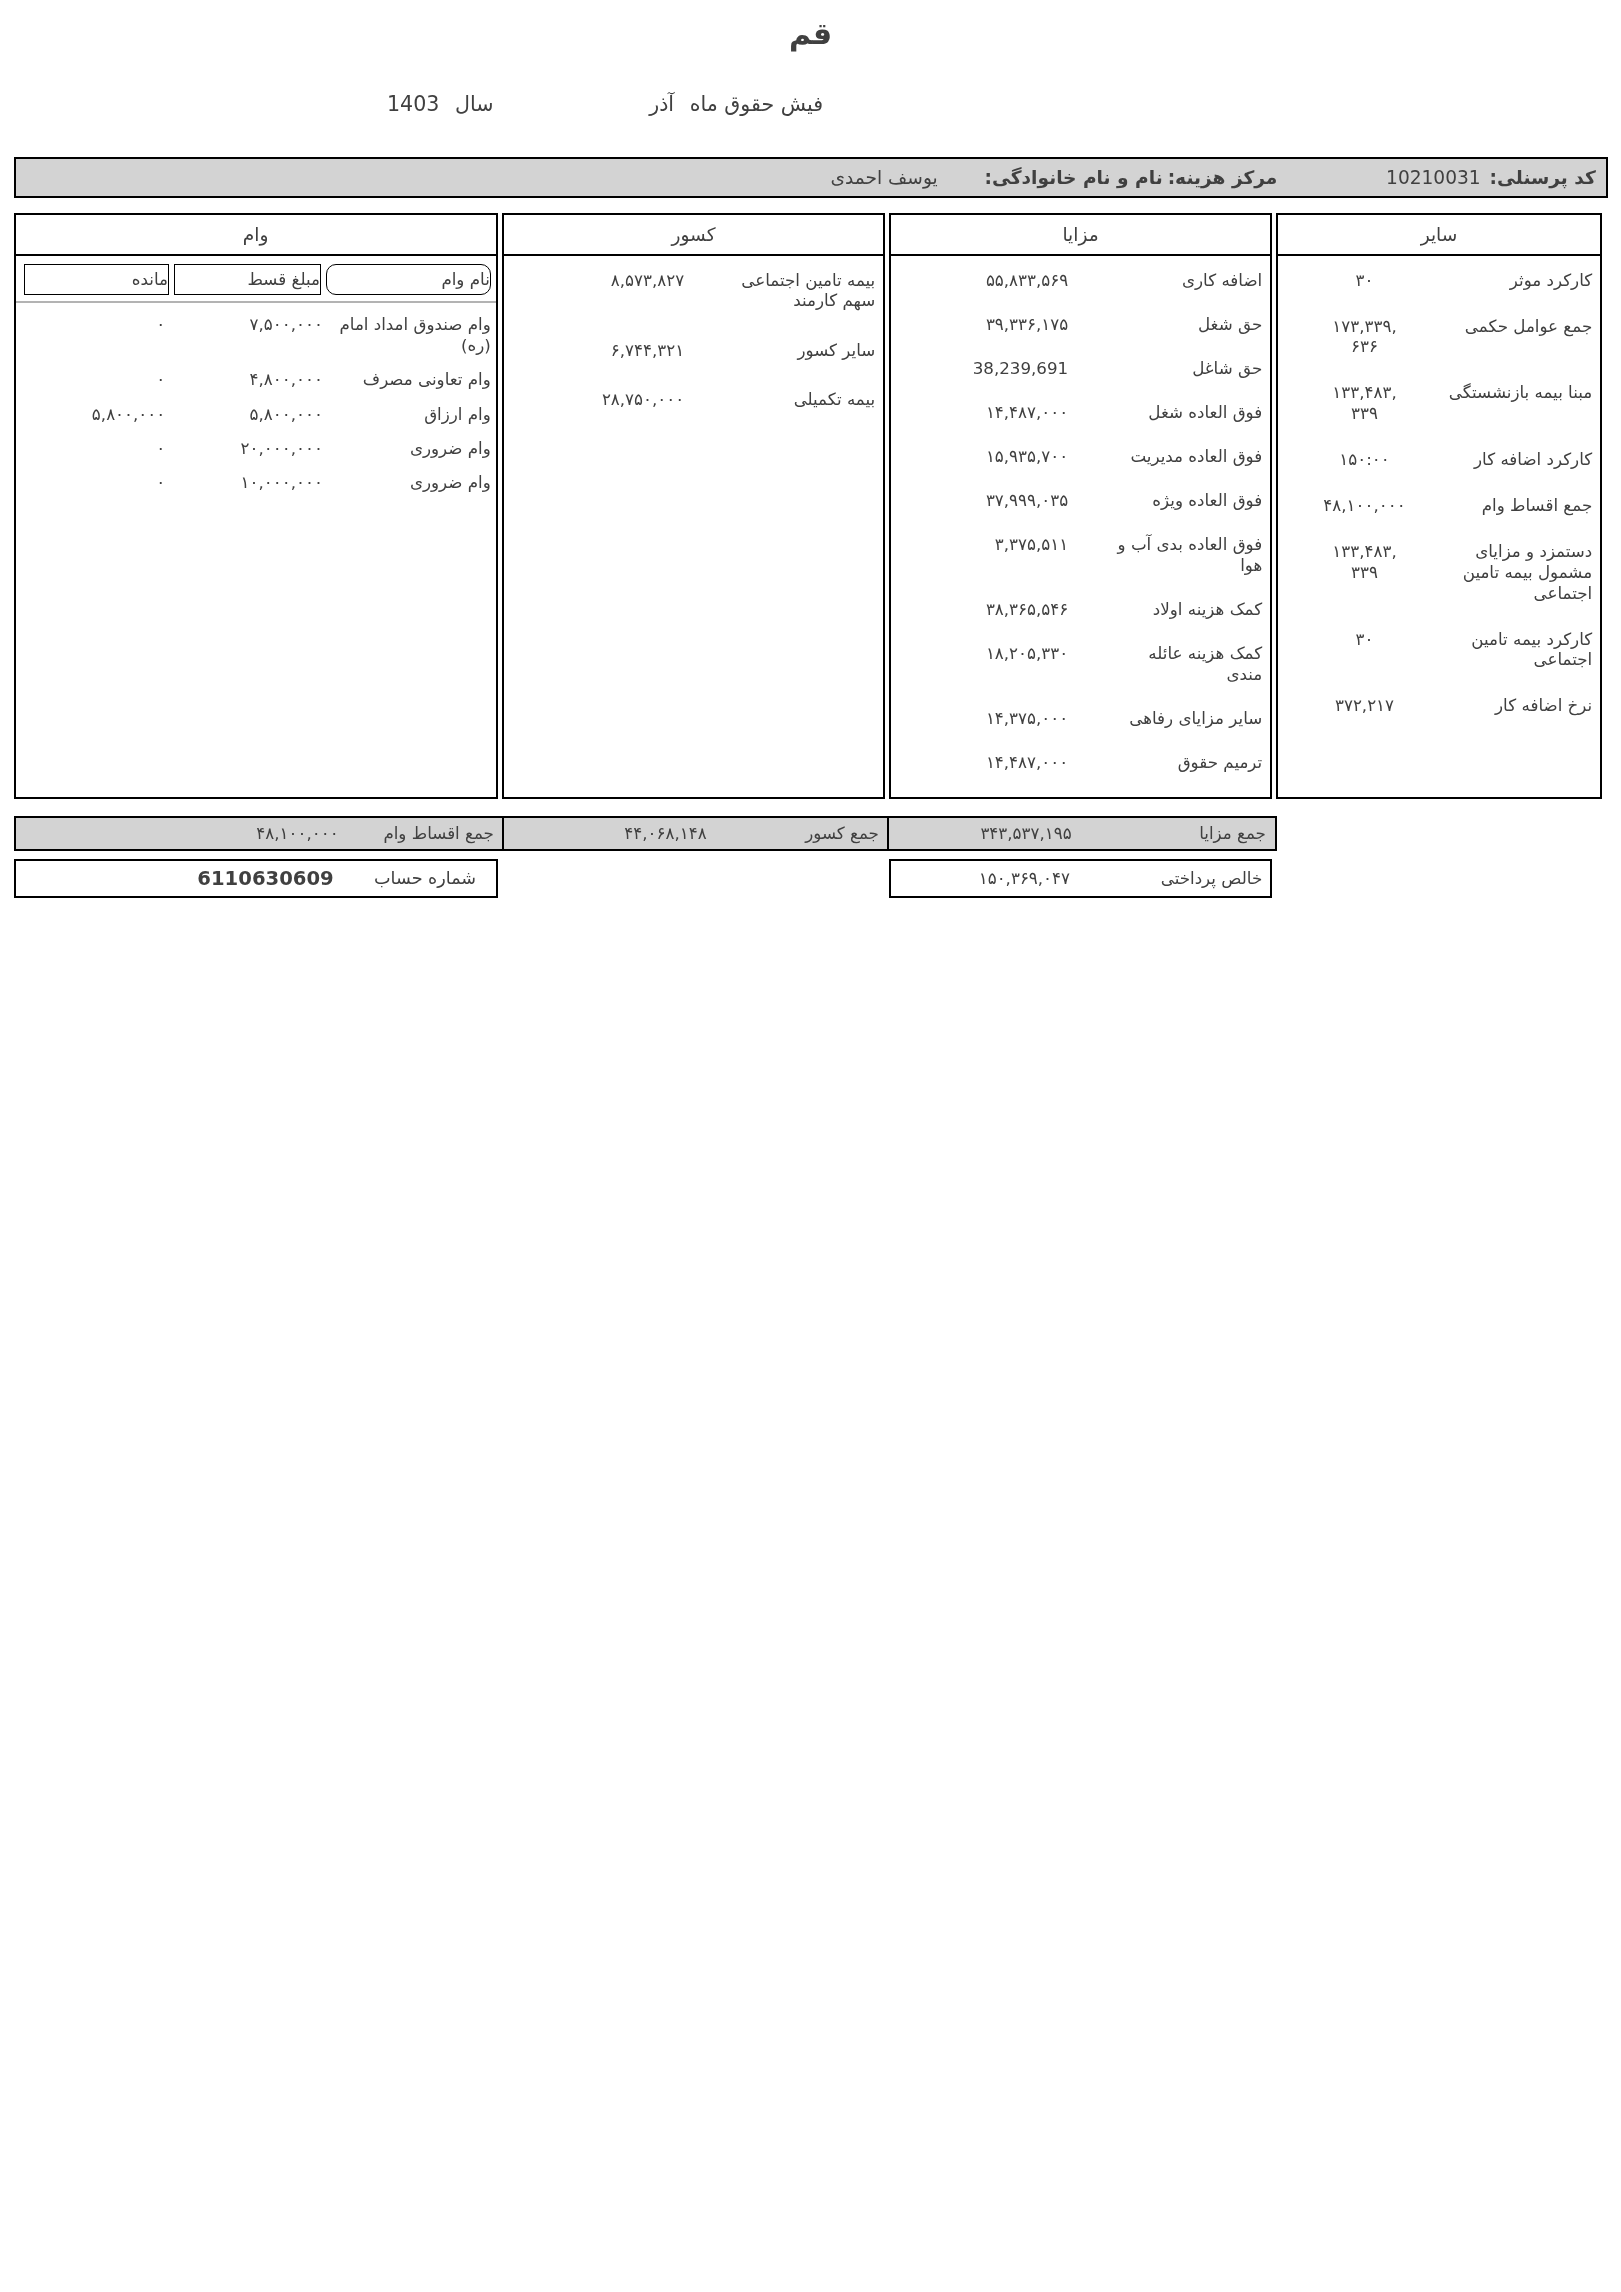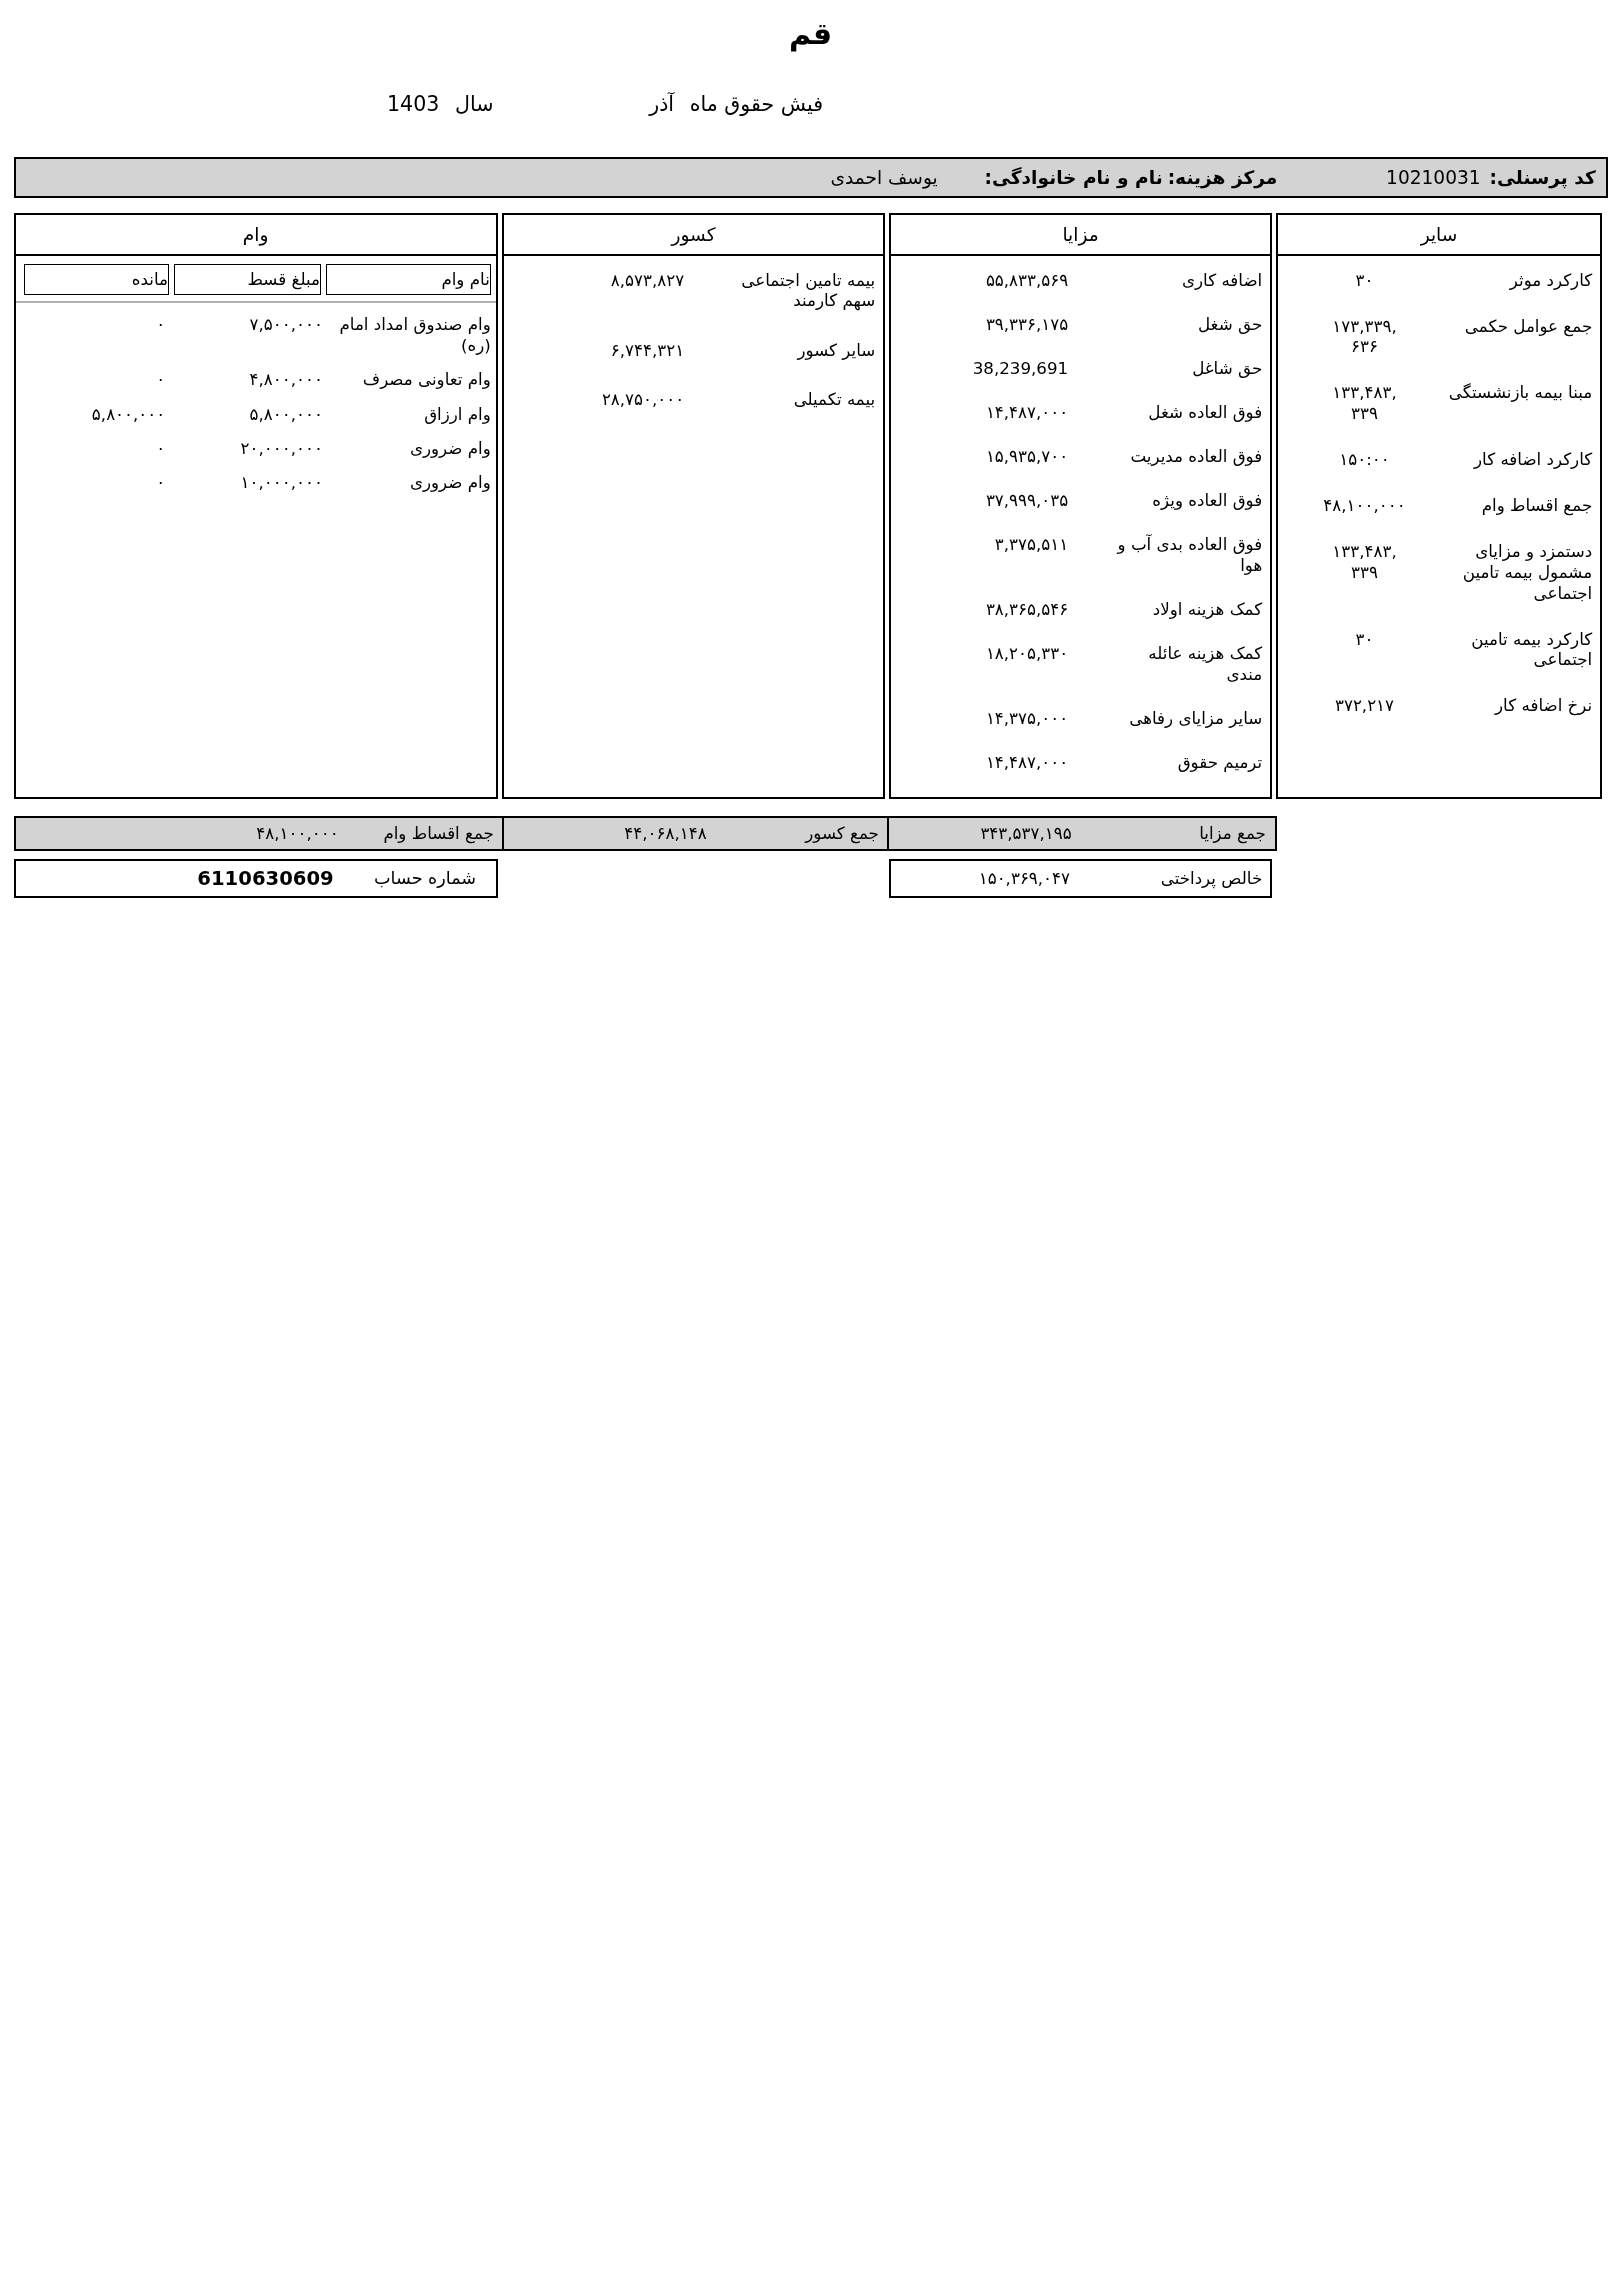--- a/index.html
+++ b/index.html
@@ -1,16 +1,16 @@
 <!DOCTYPE html>
 <html lang="fa"><head>
 <meta charset="utf-8">
 <style>
   html,body{margin:0;padding:0;background:#fff;}
-  .page{position:relative;width:1621px;height:2293px;background:#fff;color:#000000;
+  .page{position:relative;width:1621px;height:2293px;background:#fff;color:#404040;
         font-family:"DejaVu Sans",sans-serif;overflow:hidden;}
   .org-title{position:absolute;top:15.7px;left:0;width:100%;text-align:center;
              font-size:30px;font-weight:bold;}
   .subtitle{position:absolute;top:92px;left:387px;width:436px;display:flex;
             justify-content:space-between;font-size:20.6px;direction:rtl;}
   .subtitle .grp{display:flex;gap:15.7px;align-items:baseline;}
   .b{font-weight:normal;}
   
   .info-bar{position:absolute;top:157px;left:13.7px;width:1590px;height:37px;
             background:#d3d3d3;border:2px solid #000;font-size:18.6px;direction:rtl;}
@@ -39,21 +39,21 @@
   #box-benefits .dval{text-align:right;padding-left:9.8px;padding-right:45px;}
   #box-deductions{left:502px;width:379px;}
   #box-deductions .drow{margin-bottom:29px;}
   #box-deductions .dlabel{width:137px;}
   #box-deductions .dval{text-align:right;padding-left:9.8px;padding-right:54px;}
   
   #box-loans{left:13.7px;width:480px;}
   .loan-headers{display:flex;gap:4.9px;padding:7.8px 4.9px 5.9px 4.9px;}
   .lh-cell{border:1px solid #000;height:29px;line-height:29px;text-align:right;
            font-size:16.7px;background:#fff;}
-  .lh-name{width:163px;}
+  .lh-name{width:163px;border-radius:10px;}
   .lh-inst{width:145px;}
   .lh-bal{width:143px;}
   .loan-subline{height:2px;background:#b3b3b3;margin:0 0 11.8px 0;}
   .loan-row{display:flex;gap:4.9px;padding:0 4.9px;margin-bottom:13.7px;font-size:16.7px;
             line-height:20.6px;}
   .loan-name{width:163px;}
   .loan-inst{width:145px;text-align:right;direction:ltr;unicode-bidi:isolate;}
   .loan-bal{width:143px;text-align:right;padding-right:7.8px;box-sizing:border-box;
             direction:ltr;unicode-bidi:isolate;}
   

